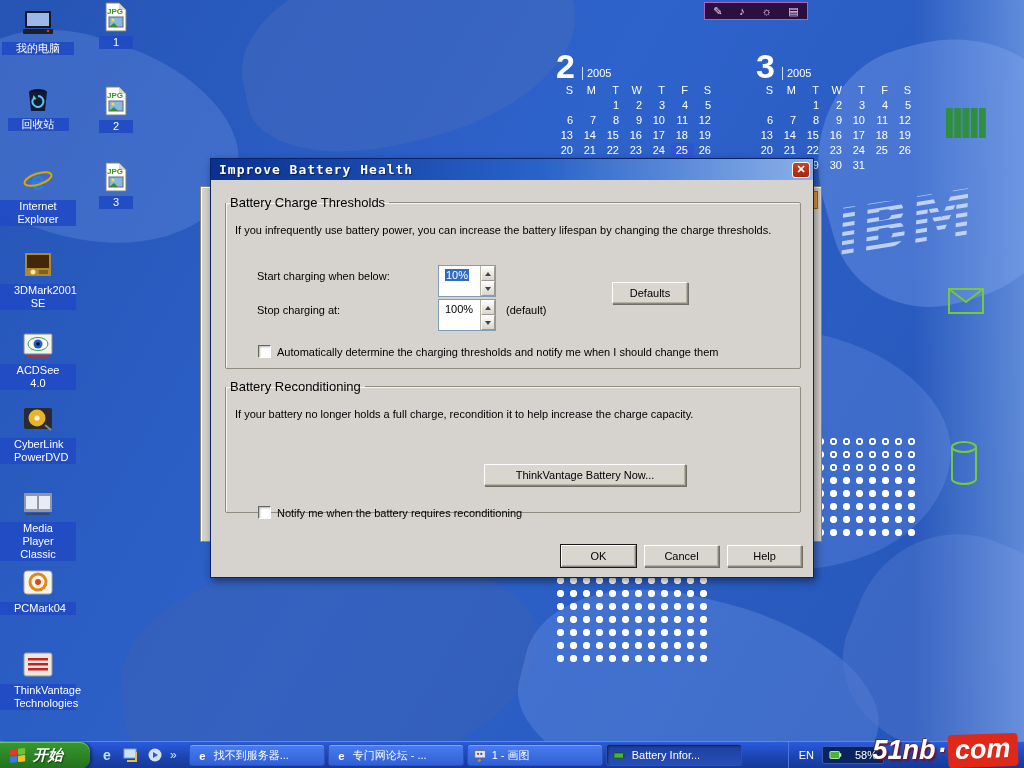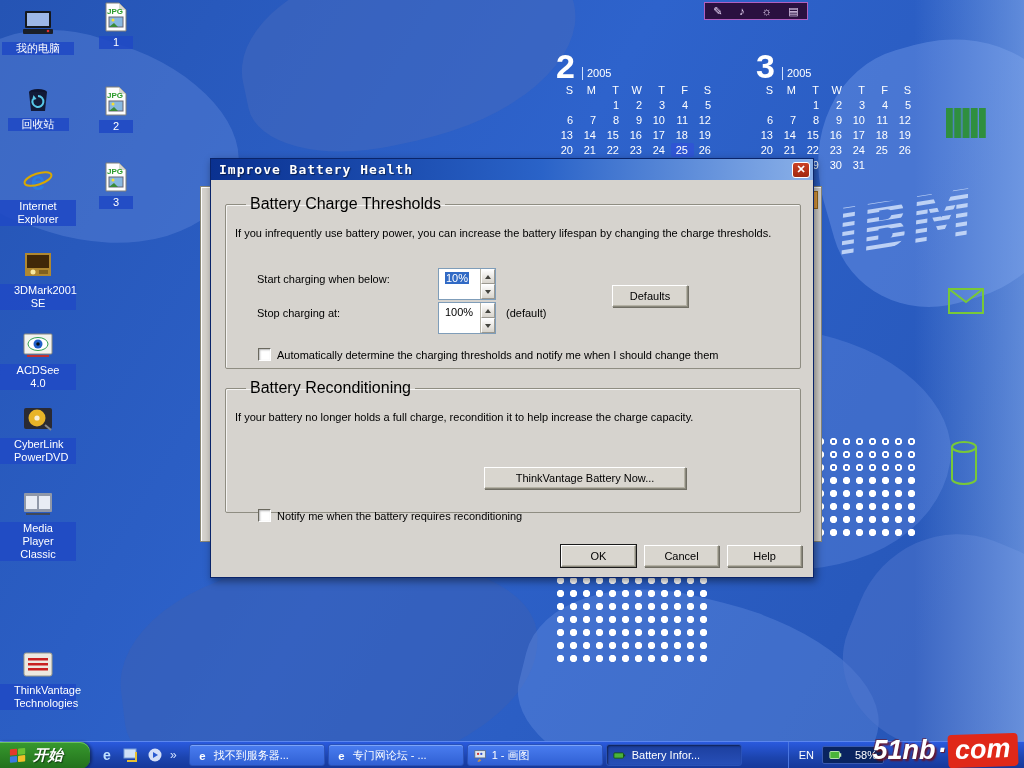--- a/index.html
+++ b/index.html
@@ -41,21 +41,21 @@
   .behind-accent{position:absolute;left:800px;top:191px;width:18px;height:18px;background:#e8a040;border:1px solid #9a6a18;z-index:6}
 
   
   .dialog{position:absolute;left:210px;top:158px;width:604px;height:420px;background:#d6d3ce;border:1px solid #0a246a;box-shadow:2px 3px 8px rgba(0,0,0,.45);z-index:10}
   .titlebar{height:21px;background:linear-gradient(to right,var(--titlebar_start,#0a3190),#2a63c8 55%,var(--titlebar_end,#8ab0e8));display:flex;align-items:center;padding:0 3px 0 8px}
   .title{flex:1;color:#fff;font:bold 13px "DejaVu Sans Mono",monospace;letter-spacing:1px;text-shadow:1px 1px 1px rgba(0,0,0,.5)}
   .closebtn{width:18px;height:16px;border:1px solid #fff;border-radius:3px;background:linear-gradient(var(--close_red,#cc4125),#a02810);color:#fff;font:bold 11px "Liberation Sans",sans-serif;display:flex;align-items:center;justify-content:center;cursor:pointer}
   .dbody{position:absolute;top:21px;left:0;right:0;bottom:0;font-size:11px;color:#000}
 
   fieldset.grp{position:absolute;left:14px;width:576px;border:1px solid #8f8d82;border-radius:2px;box-shadow:inset 1px 1px 0 rgba(255,255,255,.75)}
-  fieldset.grp legend{font-size:16px;margin-left:20px;padding:0 4px;color:#000}
+  fieldset.grp legend{font-size:13px;margin-left:0;padding:0 4px;color:#000}
   .g1{top:15px;height:174px}
   .g2{top:199px;height:134px}
   .desc{position:absolute;left:9px;top:14px;white-space:nowrap}
 
   .flabel{position:absolute;white-space:nowrap}
   .spin{position:absolute;width:58px;height:32px;background:#fff;border:1px solid #7f9db9;display:flex}
   .spin .val{flex:1;padding:3px 0 0 6px;font-size:11px}
   .hl{background:var(--sel,#316ac5);color:#fff;padding:0 1px}
   .spinbtns{width:15px;display:flex;flex-direction:column;border-left:1px solid #b5b2a5}
   .sb{flex:1;background:linear-gradient(#fdfdfd,#d8d4cc);border:1px solid #fff;border-bottom-color:#9a9890;border-right-color:#9a9890;position:relative;cursor:pointer}
@@ -299,20 +299,30 @@
       <svg width="34" height="28" viewBox="0 0 32 28">
         <rect x="2" y="4" width="28" height="19" rx="1" fill="#9098a8"></rect>
         <rect x="4" y="7" width="11" height="13" fill="#e8ecf4"></rect>
         <rect x="17" y="7" width="11" height="13" fill="#e8ecf4"></rect>
         <rect x="4" y="24" width="24" height="2" fill="#404858"></rect>
       </svg>
     </div>
     <div class="lbl">Media Player Classic</div>
   </div>
 
+  <div class="dicon" style="left:0;top:566px">
+    <div class="ic">
+      <svg width="34" height="28" viewBox="0 0 32 28">
+        <rect x="2" y="2" width="28" height="23" rx="3" fill="#f6f4ee" stroke="#b0aa98"></rect>
+        <circle cx="16" cy="13" r="8" fill="none" stroke="#e08818" stroke-width="3"></circle>
+        <circle cx="16" cy="13" r="3" fill="#d84810"></circle>
+      </svg>
+    </div>
+    <div class="lbl">PCMark04</div>
+  </div>
 
   <div class="dicon" style="left:0;top:648px">
     <div class="ic">
       <svg width="34" height="28" viewBox="0 0 32 28">
         <rect x="2" y="2" width="28" height="23" rx="2" fill="#ece8e0" stroke="#998"></rect>
         <g fill="#c82020">
           <rect x="6" y="7" width="20" height="2.5"></rect>
           <rect x="6" y="12" width="20" height="2.5"></rect>
           <rect x="6" y="17" width="20" height="2.5"></rect>
         </g>

